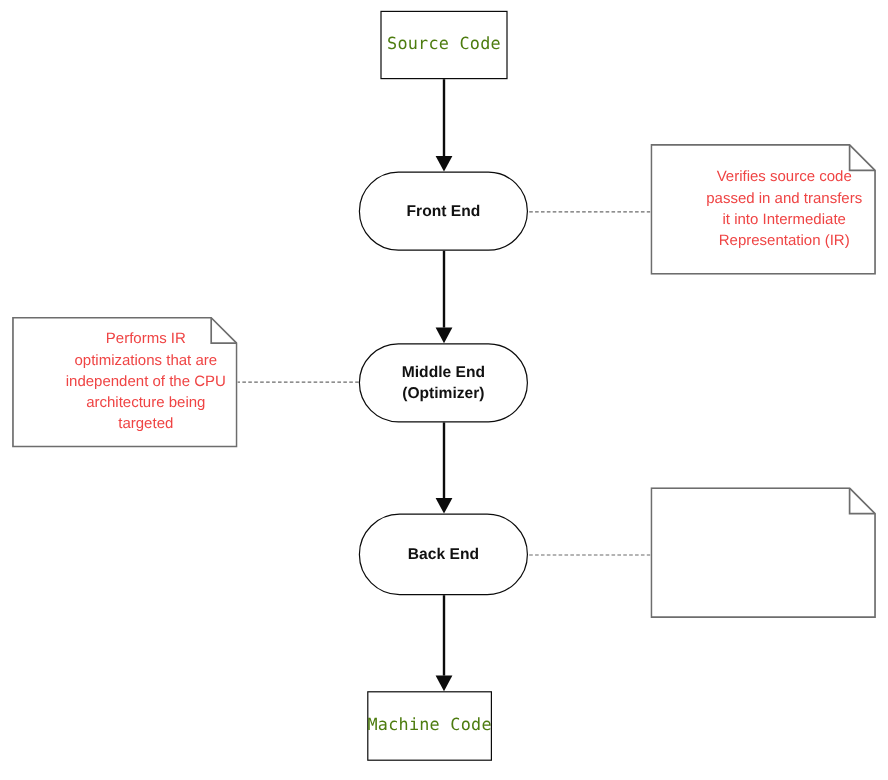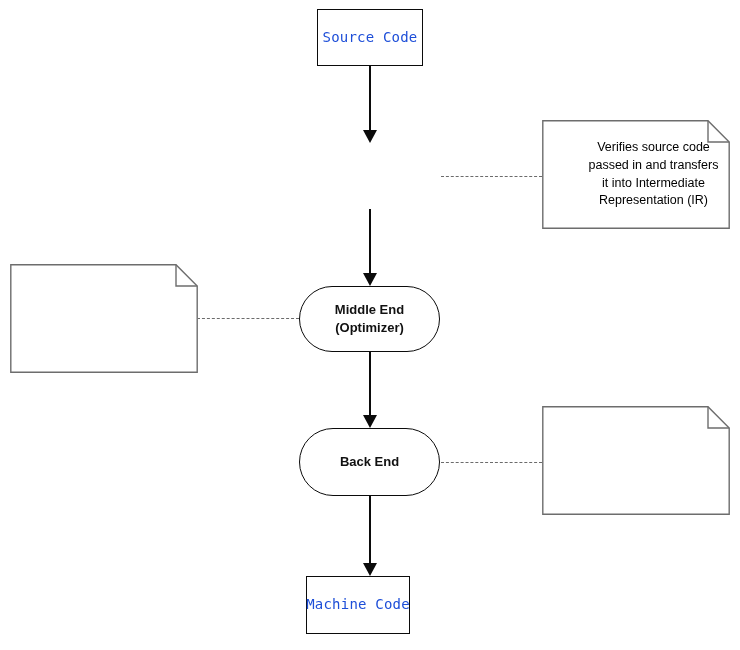--- a/index.html
+++ b/index.html
@@ -27,21 +27,21 @@
     border: 1.6px solid #0b0b0b;
     background: #ffffff;
     display: flex;
     align-items: center;
     justify-content: center;
     text-align: center;
   }
   .node-rect .label {
     font-family: "DejaVu Sans Mono", "Liberation Mono", monospace;
     font-size: 14px;
-    color: #1d4ed8;
+    color: #4d7c0f;
     letter-spacing: 0.2px;
     line-height: 1.25;
     white-space: nowrap;
   }
 
   
   .node-round {
     position: absolute;
     box-sizing: border-box;
     border: 1.6px solid #0b0b0b;
@@ -94,21 +94,21 @@
   }
   .note .paper {
     position: absolute;
     inset: 0;
   }
   .note .text {
     position: relative;
     z-index: 2;
     font-family: "Liberation Sans", sans-serif;
     font-size: 12.5px;
-    color: #000000;
+    color: #ef4444;
     text-align: center;
     line-height: 1.42;
     padding: 0 9px;
     width: 100%;
     box-sizing: border-box;
     margin-left: 35px;
   }
 
   
   .dashlink {
@@ -124,20 +124,23 @@
 
   <div class="node-rect" style="left:317px; top:9px; width:106px; height:57px;">
     <span class="label">Source Code</span>
   </div>
 
   <div class="arrow" style="left:369px; top:66px; width:2px; height:77px;">
     <div class="stem" style="height:64px;"></div>
     <div class="head" style="top:64px;"></div>
   </div>
 
+  <div class="node-round" style="left:299px; top:143px; width:141px; height:66px;">
+    <span class="label">Front End</span>
+  </div>
 
   <div class="dashlink" style="left:441px; top:176px; width:101px;"></div>
 
   <div class="note" style="left:542px; top:120px; width:188px; height:109px;">
     <svg class="paper" viewBox="0 0 188 109" preserveAspectRatio="none">
       <path d="M0.8,0.8 L166,0.8 L187.2,22 L187.2,108.2 L0.8,108.2 Z" fill="#ffffff" stroke="#6d6d6d" stroke-width="1.4"></path>
       <path d="M166,0.8 L166,22 L187.2,22" fill="none" stroke="#6d6d6d" stroke-width="1.4"></path>
     </svg>
     <span class="text">Verifies source code passed in and transfers it into Intermediate Representation (IR)</span>
   </div>
@@ -152,20 +155,21 @@
     <span class="label">(Optimizer)</span>
   </div>
 
   <div class="dashlink" style="left:197px; top:318px; width:102px;"></div>
 
   <div class="note" style="left:10px; top:264px; width:188px; height:109px;">
     <svg class="paper" viewBox="0 0 188 109" preserveAspectRatio="none">
       <path d="M0.8,0.8 L166,0.8 L187.2,22 L187.2,108.2 L0.8,108.2 Z" fill="#ffffff" stroke="#6d6d6d" stroke-width="1.4"></path>
       <path d="M166,0.8 L166,22 L187.2,22" fill="none" stroke="#6d6d6d" stroke-width="1.4"></path>
     </svg>
+    <span class="text">Performs IR optimizations that are independent of the CPU architecture being targeted</span>
   </div>
 
   <div class="arrow" style="left:369px; top:352px; width:2px; height:76px;">
     <div class="stem" style="height:63px;"></div>
     <div class="head" style="top:63px;"></div>
   </div>
 
   <div class="node-round" style="left:299px; top:428px; width:141px; height:68px;">
     <span class="label">Back End</span>
   </div>

